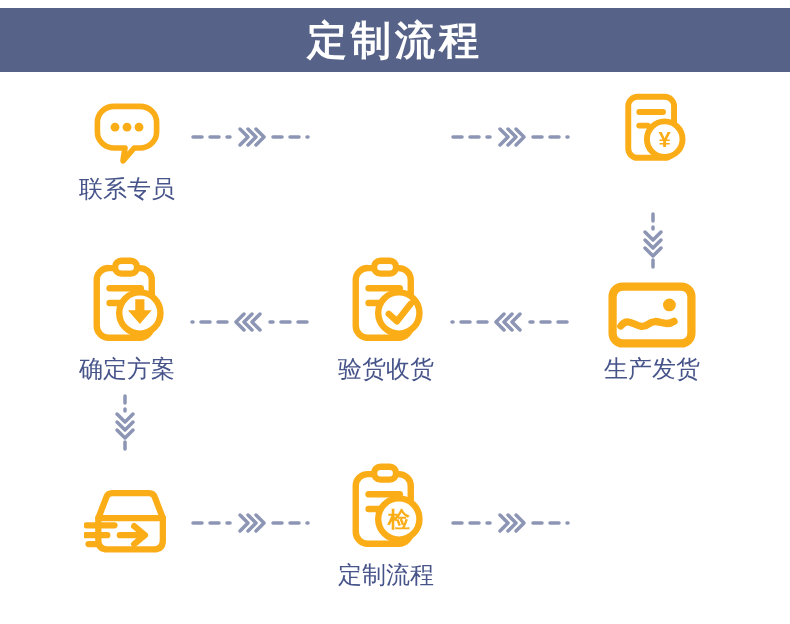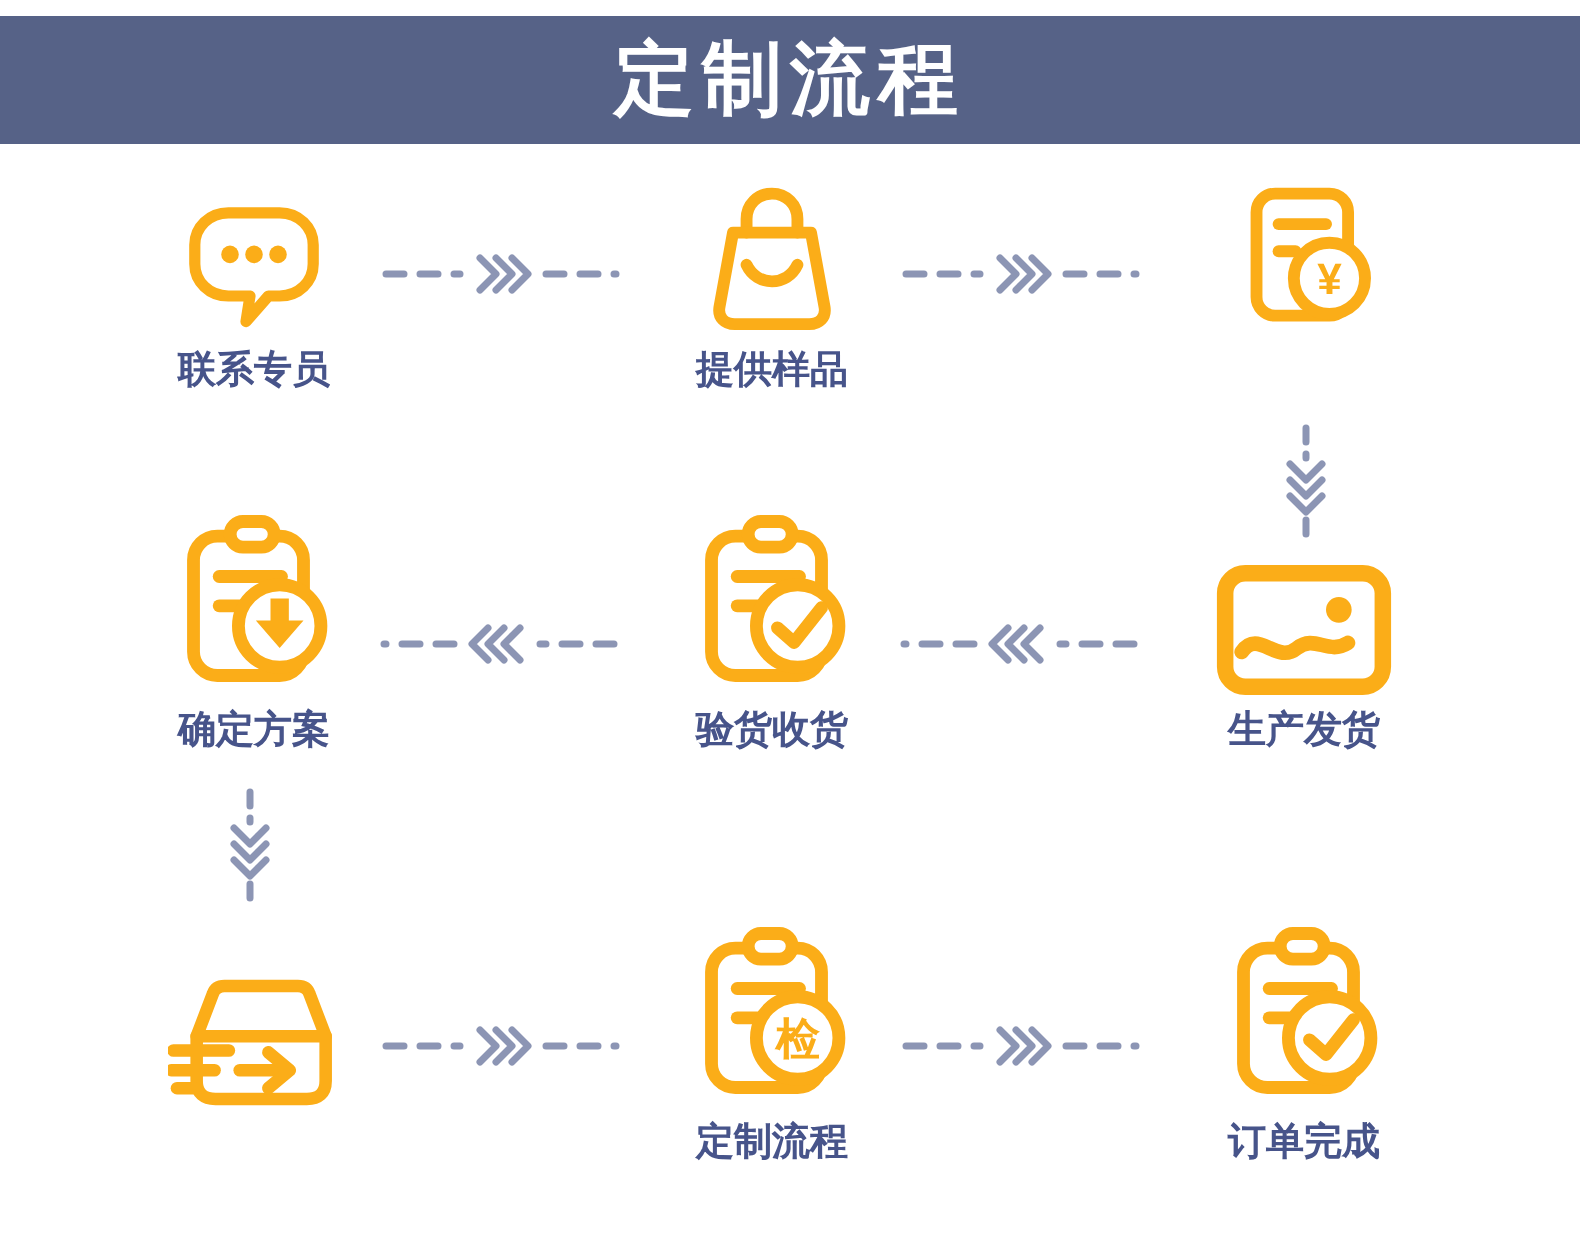--- a/index.html
+++ b/index.html
@@ -6,21 +6,21 @@
   .page{position:relative;width:790px;height:624px;background:#fff;overflow:hidden;
         font-family:"Liberation Sans","DejaVu Sans",sans-serif;}
   .banner{position:absolute;left:0;top:8px;width:790px;height:64px;background:var(--banner,#566287);
           display:flex;align-items:center;justify-content:center;}
   .banner .title{color:#ffffff;font-size:40px;font-weight:bold;letter-spacing:4px;line-height:1;}
   .step{position:absolute;width:170px;display:flex;flex-direction:column;align-items:center;}
   .icon-area{display:flex;align-items:flex-end;justify-content:center;color:var(--icon,#FBAD18);}
   .r1 .icon-area{height:74px;}
   .r2 .icon-area{height:92px;}
   .r3 .icon-area{height:92px;}
-  .step-label{margin-top:8px;font-size:19px;color:var(--label,#47548A);white-space:nowrap;line-height:1.1;font-weight:bold;}
+  .step-label{margin-top:8px;font-size:24px;color:var(--label,#47548A);white-space:nowrap;line-height:1.1;}
   .h-arrow{position:absolute;width:120px;height:24px;color:var(--arrow,#8C95B4);}
   .v-arrow{position:absolute;width:24px;height:62px;color:var(--arrow,#8C95B4);}
   .flip{transform:scaleX(-1);}
   svg{display:block;}
   svg text{font-family:"Liberation Sans","DejaVu Sans",sans-serif;}
 </style>
 </head>
 <body>
 
 <div class="page">
@@ -34,30 +34,20 @@
       <svg width="78" height="72" viewBox="0 0 96 90" fill="none" stroke="currentColor" stroke-width="7" stroke-linecap="round" stroke-linejoin="round">
         <path d="M32 13 H64 C76 13 85 22 85 33 V45 C85 56 76 65 64 65 H57 L43 81 L45.5 65 H32 C20 65 11 56 11 45 V33 C11 22 20 13 32 13 Z"></path>
         <circle cx="33" cy="39" r="5.5" fill="currentColor" stroke="none"></circle>
         <circle cx="48" cy="39" r="5.5" fill="currentColor" stroke="none"></circle>
         <circle cx="63" cy="39" r="5.5" fill="currentColor" stroke="none"></circle>
       </svg>
     </div>
     <div class="step-label">联系专员</div>
   </div>
 
-  <div class="step r1" style="left:301px;top:94px">
-    <div class="icon-area">
-      <svg width="82" height="78" viewBox="0 0 96 92" fill="none" stroke="currentColor" stroke-width="7" stroke-linecap="round" stroke-linejoin="round">
-        <path d="M33 31 V23 C33 14.5 39.5 8 48 8 C56.5 8 63 14.5 63 23 V31"></path>
-        <path d="M25 31 H71 L79 75 C80 81 76 85 70 85 H26 C20 85 16 81 17 75 Z"></path>
-        <path d="M33 50 C39 63 57 63 63 50"></path>
-      </svg>
-    </div>
-    <div class="step-label">提供样品</div>
-  </div>
 
   <div class="step r1" style="left:567px;top:94px">
     <div class="icon-area">
       <svg width="82" height="78" viewBox="0 0 96 92" fill="none" stroke="currentColor" stroke-width="7" stroke-linecap="round" stroke-linejoin="round">
         <rect x="20" y="8" width="54" height="72" rx="11"></rect>
         <path d="M33 26 H61"></path>
         <path d="M33 42 H43"></path>
         <circle cx="63" cy="58" r="21" fill="#ffffff"></circle>
         <text x="63" y="67" font-size="26" font-weight="bold" text-anchor="middle" fill="currentColor" stroke="none">¥</text>
       </svg>
@@ -124,33 +114,20 @@
         <rect x="35" y="5" width="24" height="14" rx="7" fill="#ffffff"></rect>
         <path d="M29 35 H63"></path>
         <path d="M29 51 H40"></path>
         <circle cx="62" cy="62" r="22.5" fill="#ffffff"></circle>
         <text x="62" y="71" font-size="24" font-weight="bold" text-anchor="middle" fill="currentColor" stroke="none">检</text>
       </svg>
     </div>
     <div class="step-label">定制流程</div>
   </div>
 
-  <div class="step r3" style="left:567px;top:462px">
-    <div class="icon-area">
-      <svg width="88" height="92" viewBox="0 0 96 100" fill="none" stroke="currentColor" stroke-width="7" stroke-linecap="round" stroke-linejoin="round">
-        <rect x="15" y="13" width="60" height="76" rx="13"></rect>
-        <rect x="35" y="5" width="24" height="14" rx="7" fill="#ffffff"></rect>
-        <path d="M29 35 H63"></path>
-        <path d="M29 51 H40"></path>
-        <circle cx="62" cy="62" r="22.5" fill="#ffffff"></circle>
-        <path d="M51 63 L60 71 L75 52"></path>
-      </svg>
-    </div>
-    <div class="step-label">订单完成</div>
-  </div>
 
   <div class="h-arrow" style="left:190px;top:125px">
     <svg width="120" height="24" viewBox="0 0 120 24" fill="none" stroke="currentColor" stroke-width="3.5" stroke-linecap="round" stroke-linejoin="round">
       <path d="M3 12 H40" stroke-dasharray="9 8"></path>
       <path d="M50 4 L58 12 L50 20"></path>
         <path d="M58 4 L66 12 L58 20"></path>
         <path d="M66 4 L74 12 L66 20"></path>
       <path d="M83 12 H118" stroke-dasharray="9 8"></path>
     </svg>
   </div>

